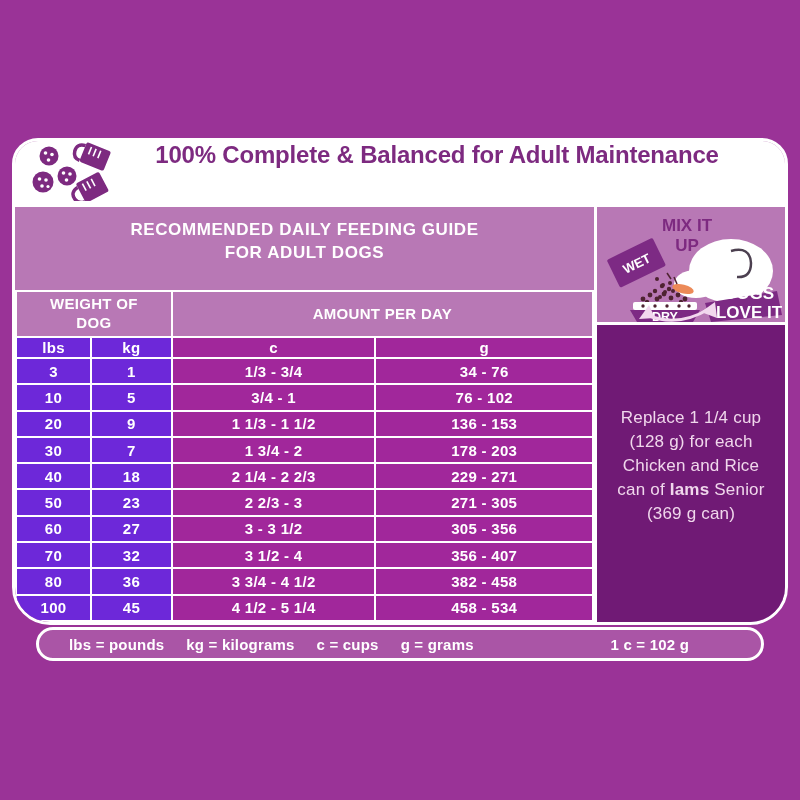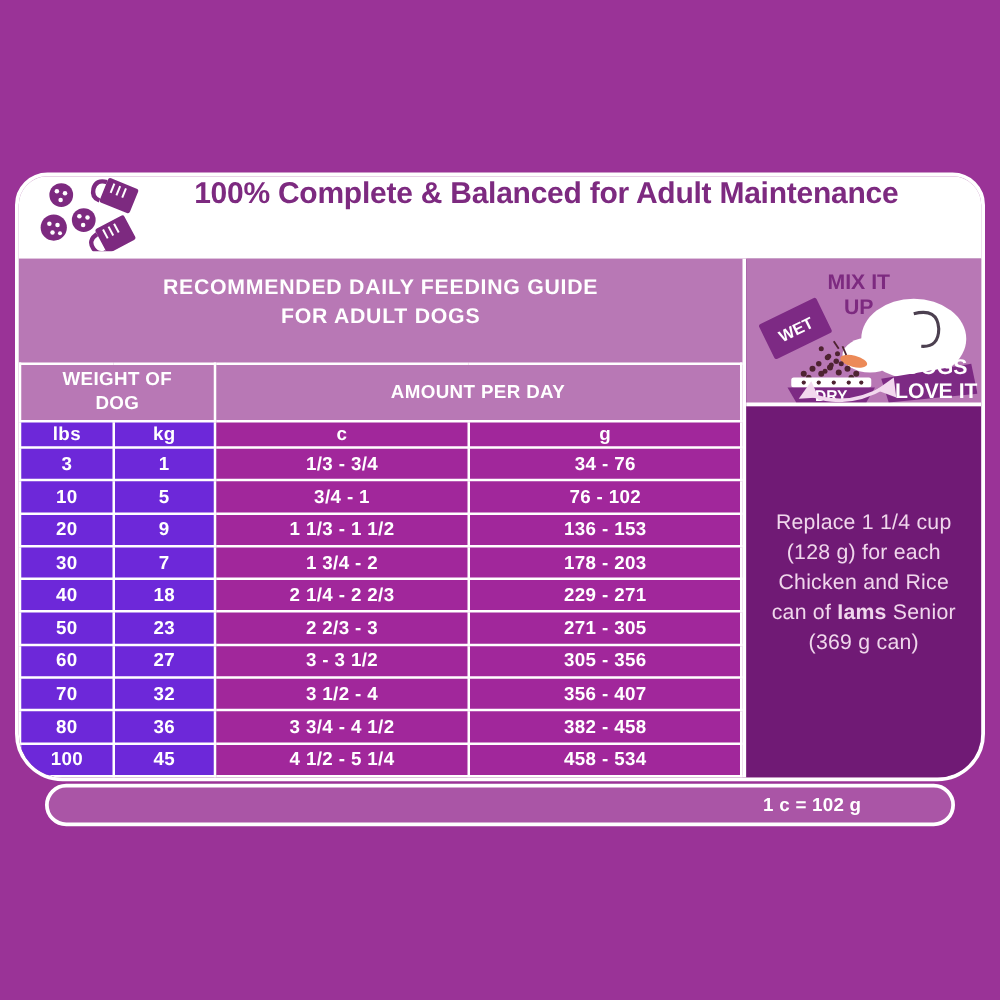--- a/index.html
+++ b/index.html
@@ -280,14 +280,20 @@
         <div>(128 g) for each</div>
         <div>Chicken and Rice</div>
         <div><span>can of </span><span class="brand">Iams</span><span> Senior</span></div>
         <div>(369 g can)</div>
       </div>
     </div>
   </div>
 </div>
 
 <div class="footer-pill">
+  <div class="legend-items">
+      <span>lbs = pounds</span>
+      <span>kg = kilograms</span>
+      <span>c = cups</span>
+      <span>g = grams</span>
+    </div>
   <div class="conversion">1 c = 102 g</div>
 </div>
 
 </body></html>

